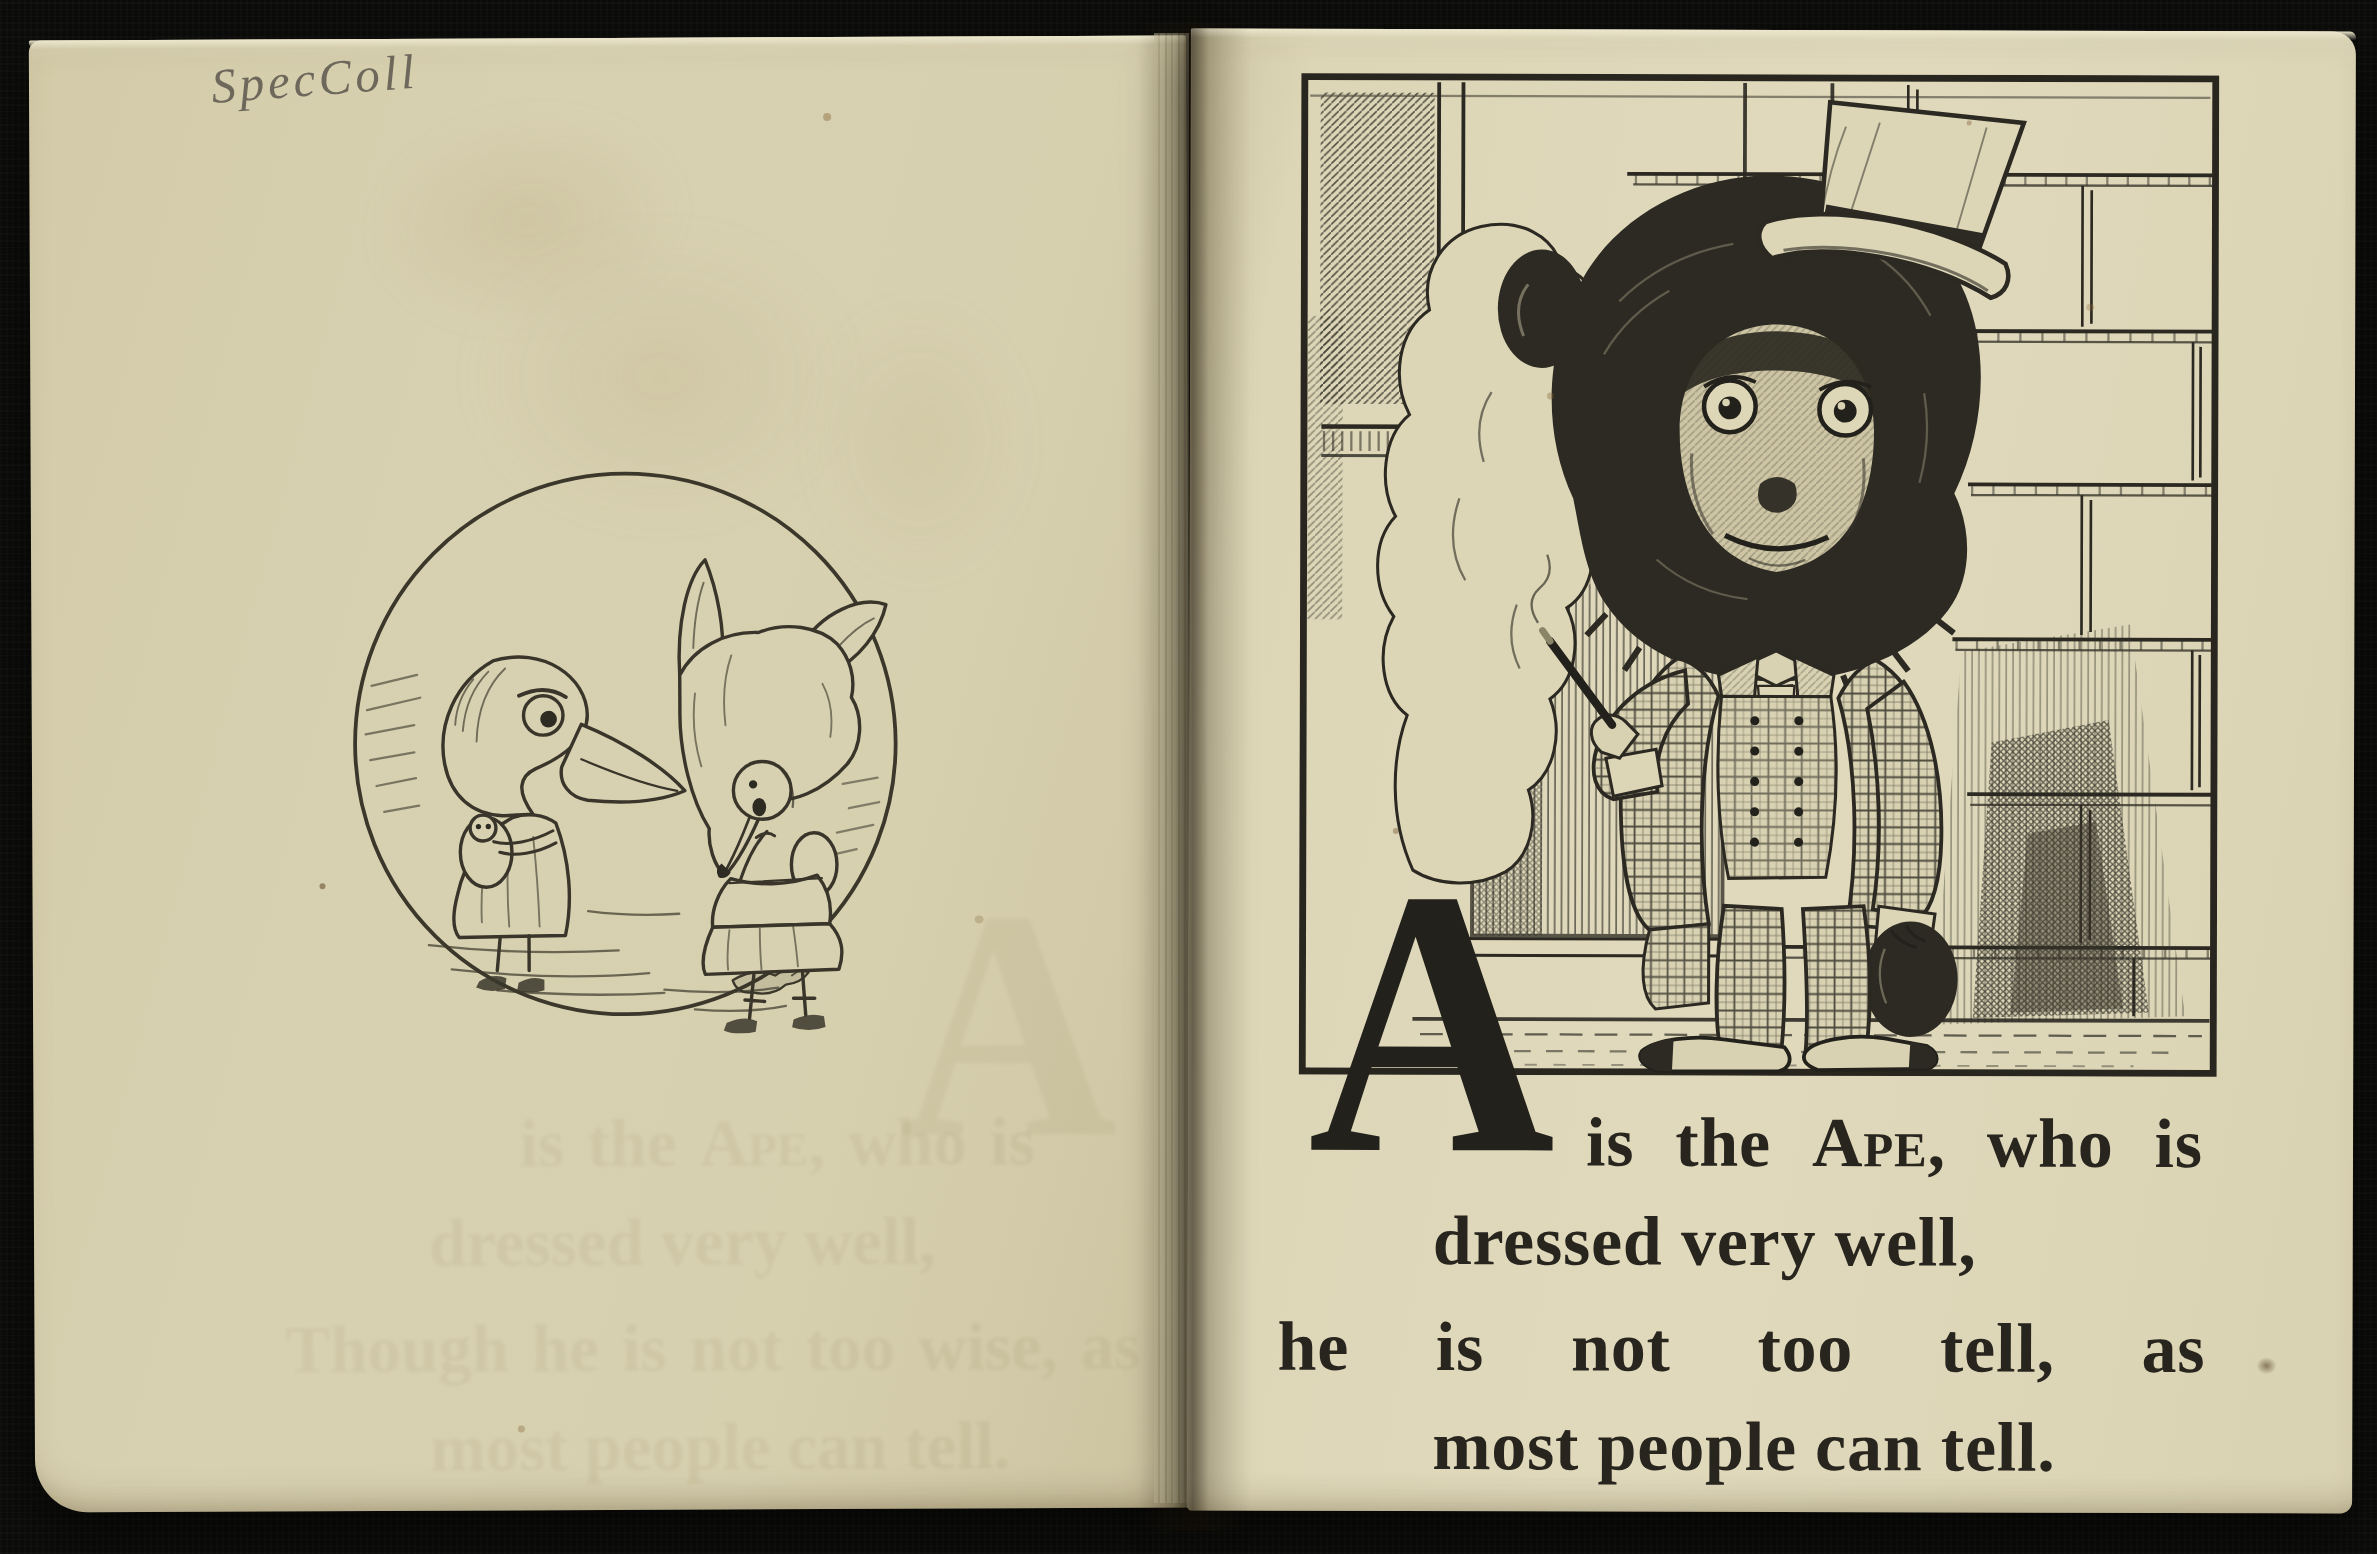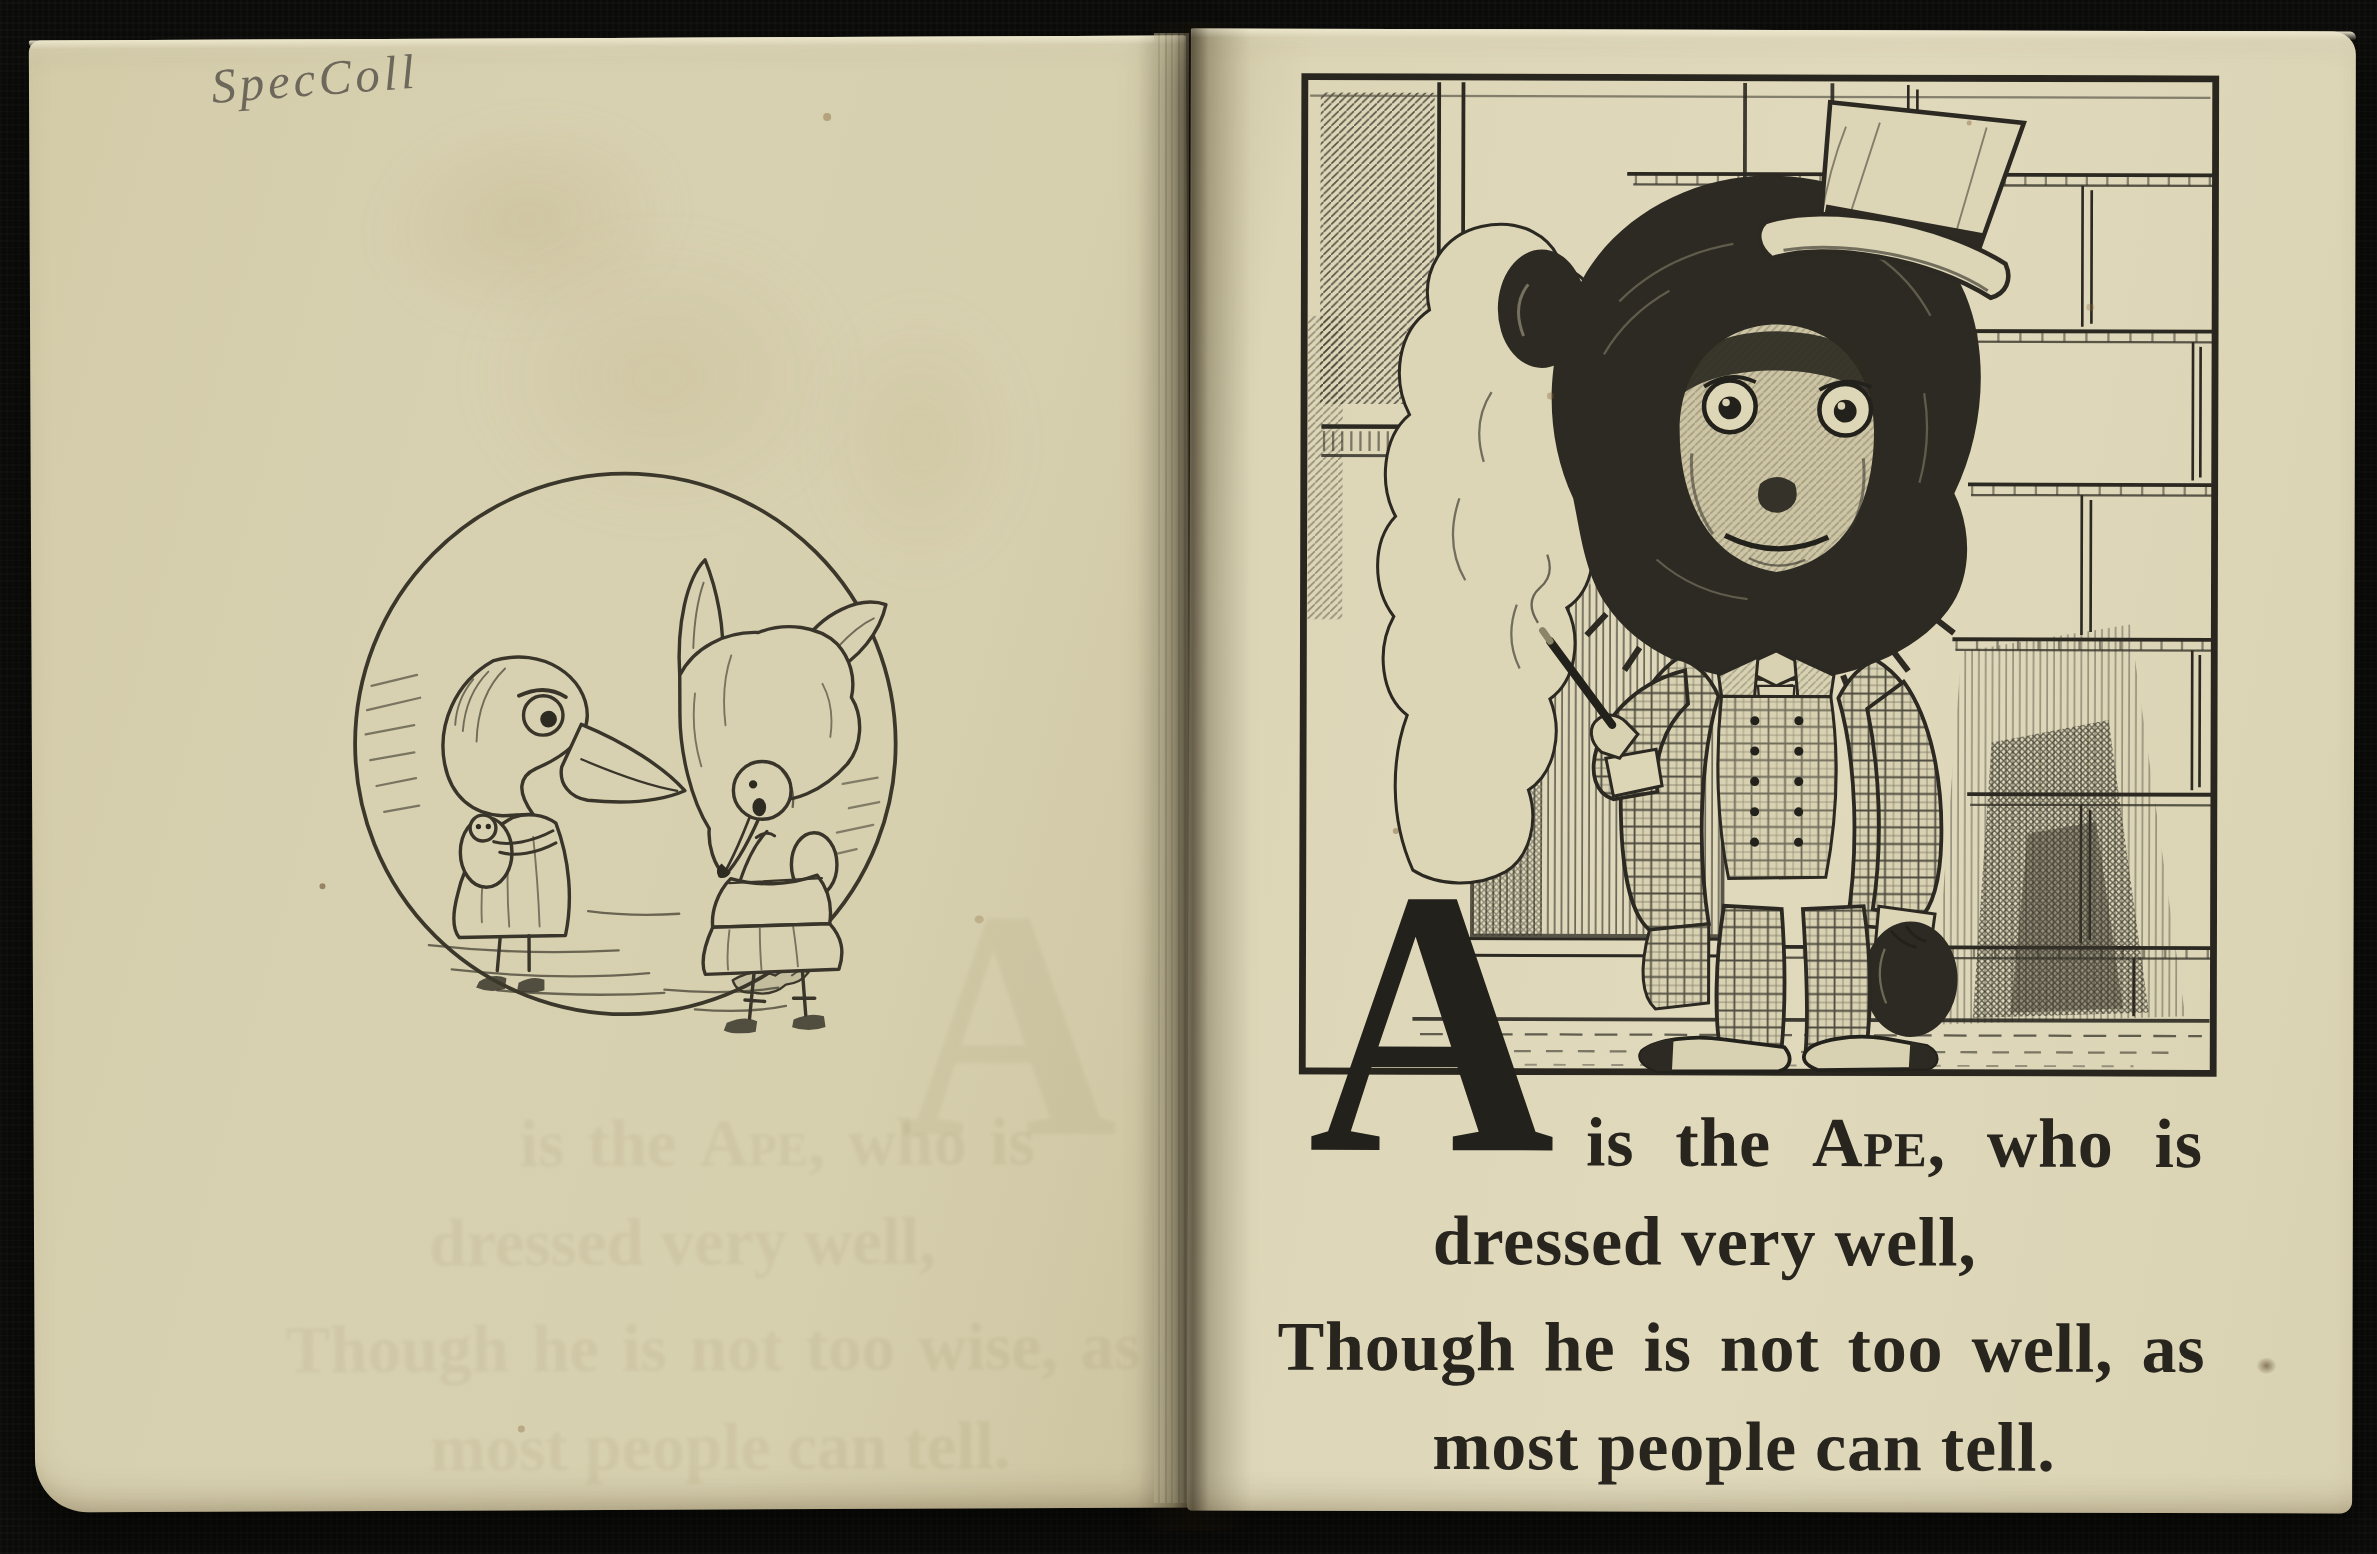--- a/index.html
+++ b/index.html
@@ -348,26 +348,25 @@
 
     <div class="verse vjust v1">
       <span>is</span>
       <span>the</span>
       <span class="sc">Ape,</span>
       <span>who</span>
       <span>is</span>
     </div>
     <div class="verse v2">dressed very well,</div>
     <div class="verse vjust v3">
-      <span>Though</span>
       <span>he</span>
       <span>is</span>
       <span>not</span>
       <span>too</span>
-      <span>well,</span>
+      <span>tell,</span>
       <span>as</span>
     </div>
     <div class="verse v4">most people can tell.</div>
 
     <div class="spot" style="left:357px;top:363px;width:6.8px;height:6.8px;background:rgba(130,96,52,.35);"></div>
     <div class="spot" style="left:204px;top:799px;width:6px;height:6px;background:rgba(110,80,45,.4);"></div>
     <div class="spot" style="left:776px;top:90px;width:5.3px;height:5.3px;background:rgba(130,96,52,.4);"></div>
     <div class="spot" style="left:1069px;top:1326px;width:20px;height:16.7px;background:radial-gradient(rgba(70,48,25,.55),rgba(70,48,25,0) 72%);"></div>
     <div class="spot" style="left:896px;top:273px;width:7.6px;height:6.8px;background:rgba(140,105,60,.3);"></div>
   </div>

